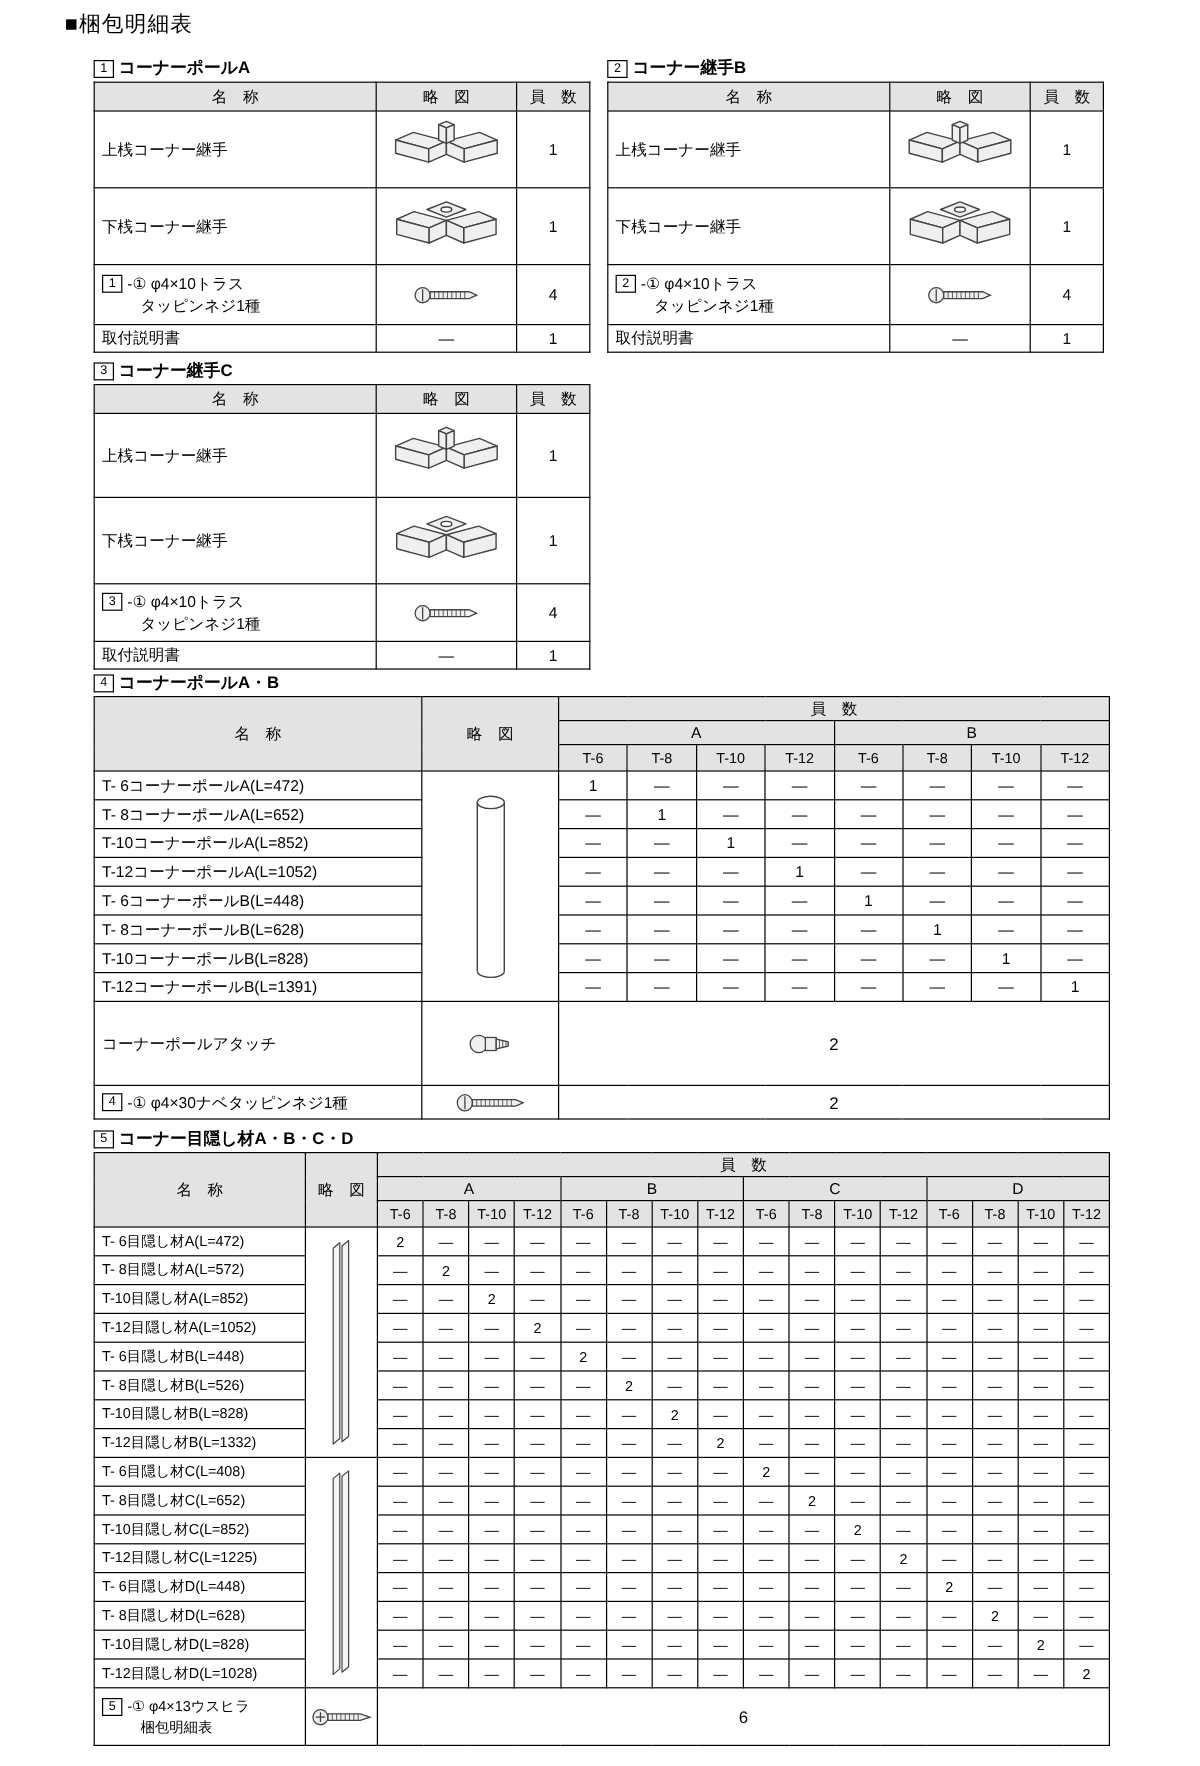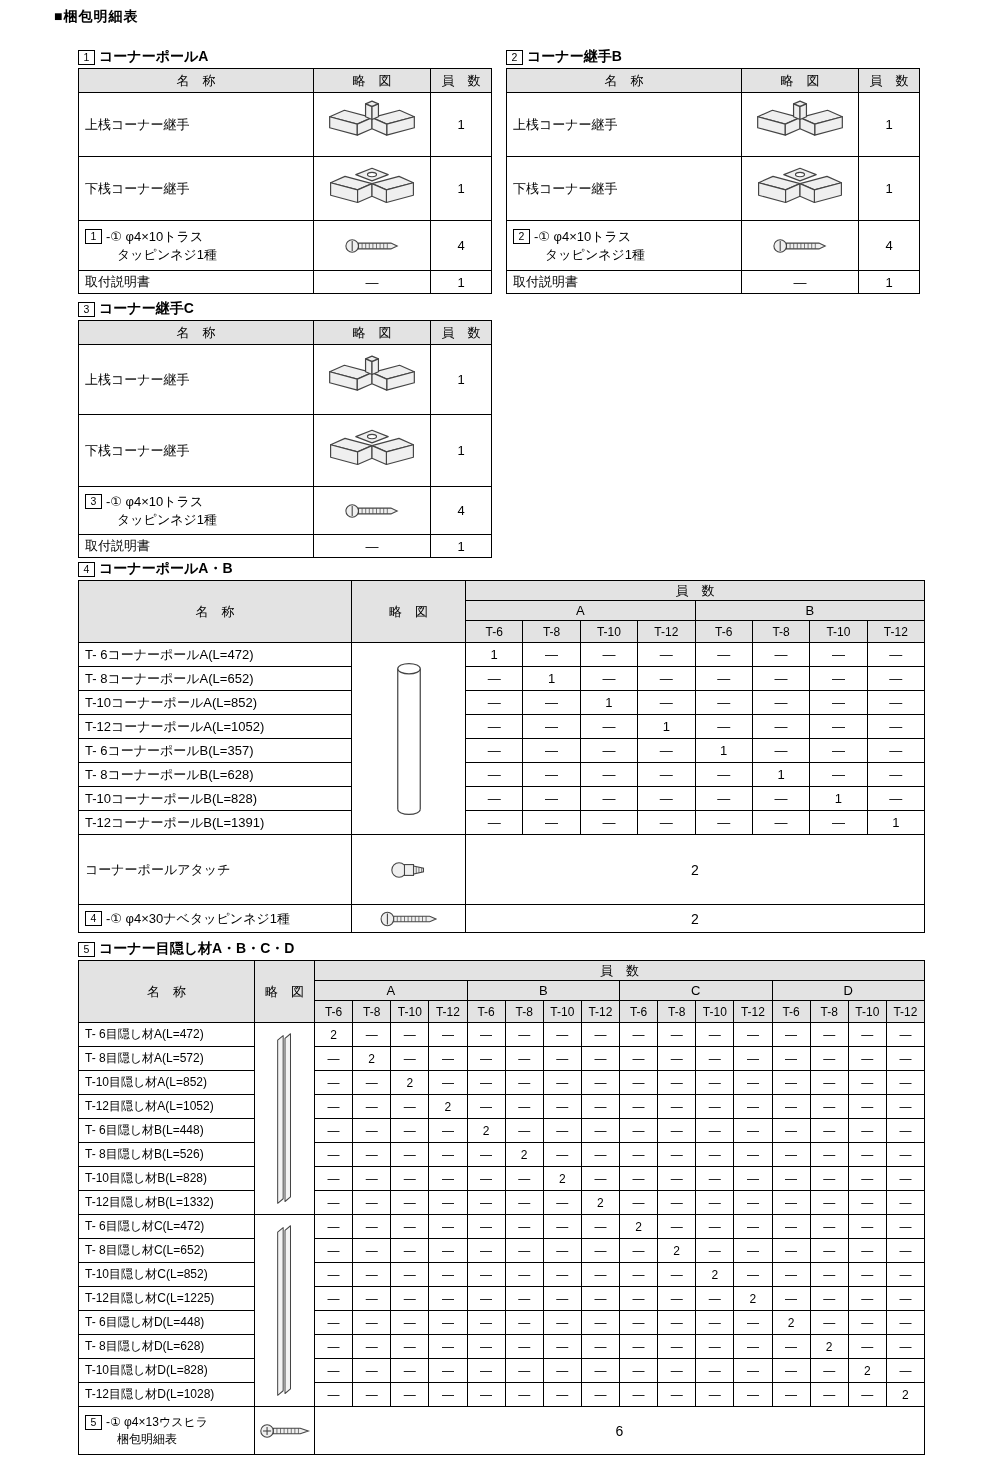--- a/index.html
+++ b/index.html
@@ -1,20 +1,20 @@
 <!DOCTYPE html>
 <html><head>
 <meta charset="utf-8">
 <style>
   html,body{margin:0;padding:0}
   body{
     width:1000px;height:1472px;position:relative;background:#fff;color:#000;
     font-family:"Liberation Sans","DejaVu Sans",sans-serif;
   }
-  .page-title{position:absolute;left:54px;top:8px;font-size:14px;font-weight:700;letter-spacing:1px}
+  .page-title{position:absolute;left:54px;top:8px;font-size:18px;font-weight:400;letter-spacing:1px}
   .sec{position:absolute}
   .sec-title{display:flex;align-items:center;gap:4px;height:18px;font-size:14px;font-weight:600;margin-bottom:2px}
   .boxnum{
     display:inline-flex;align-items:center;justify-content:center;
     min-width:13px;height:13px;border:1px solid #000;font-size:10.5px;font-weight:400;
     line-height:1;padding:0 1px;background:#fff;flex:0 0 auto;
   }
   table{border-collapse:collapse;table-layout:fixed;width:100%;border:1.5px solid #000}
   th,td{border:1px solid #000;padding:0;vertical-align:middle;overflow:hidden}
   th{background:#e3e3e3;font-weight:400;font-size:13px;text-align:center}
@@ -364,21 +364,21 @@
             <td>—</td>
             <td>—</td>
             <td>—</td>
             <td>1</td>
             <td>—</td>
             <td>—</td>
             <td>—</td>
             <td>—</td>
           </tr>
           <tr style="height:24px">
-            <td class="name-cell">T- 6コーナーポールB(L=357)</td>
+            <td class="name-cell">T- 6コーナーポールB(L=448)</td>
             <td>—</td>
             <td>—</td>
             <td>—</td>
             <td>—</td>
             <td>1</td>
             <td>—</td>
             <td>—</td>
             <td>—</td>
           </tr>
           <tr style="height:24px">
@@ -660,21 +660,21 @@
             <td class="small">—</td>
             <td class="small">—</td>
             <td class="small">—</td>
             <td class="small">—</td>
             <td class="small">—</td>
             <td class="small">—</td>
             <td class="small">—</td>
             <td class="small">—</td>
           </tr>
           <tr style="height:24px">
-            <td class="name-cell small">T- 6目隠し材C(L=472)</td>
+            <td class="name-cell small">T- 6目隠し材C(L=408)</td>
             <td rowspan="8"><span class="sketch">
                 <svg width="22" height="180" viewBox="0 0 24 190">
                   <g fill="#f4f4f4" stroke="#444" stroke-width="1.1" stroke-linejoin="round">
                     <polygon points="4,9 10,4 10,182 4,187"></polygon>
                     <polygon points="12,7 18,2 18,180 12,185"></polygon>
                   </g>
                 </svg>
               </span></td>
             <td class="small">—</td>
             <td class="small">—</td>

